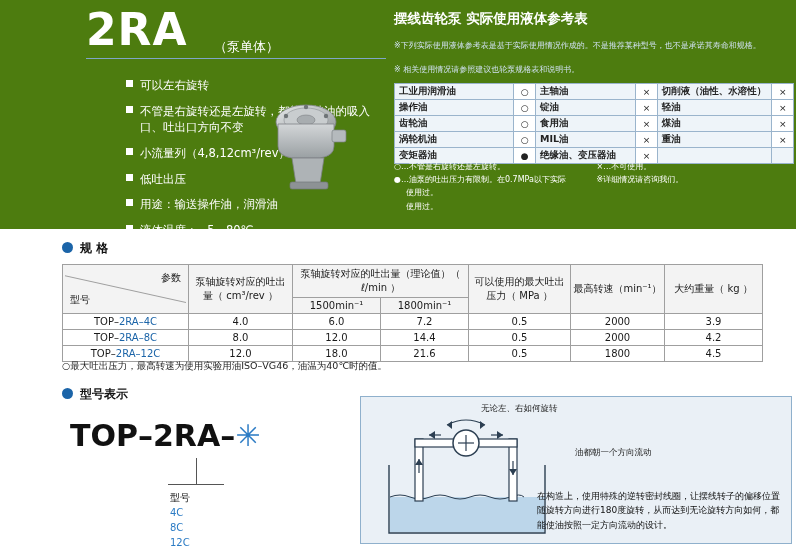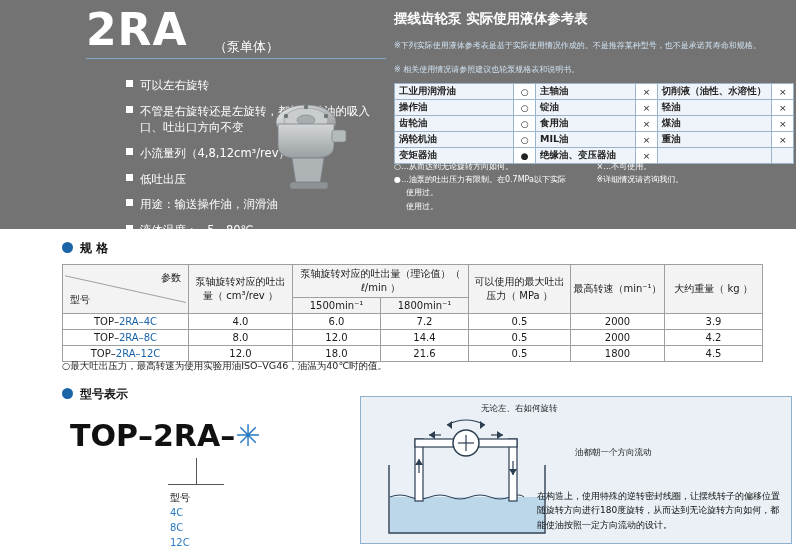--- a/index.html
+++ b/index.html
@@ -7,21 +7,21 @@
   body {
     width: 806px; height: 552px;
     font-family: "DejaVu Sans", "Liberation Sans", sans-serif;
     font-size: 11px; color: #222; background: #ffffff;
     position: relative; overflow: hidden;
   }
 
   
   .banner {
     position: absolute; left: 0; top: 0; width: 796px; height: 229px;
-    background: #737373;
+    background: #4d7c0f;
   }
   .banner-inner { position: relative; width: 100%; height: 100%; }
 
   .title-big {
     position: absolute; left: 86px; top: 8px;
     color: #ffffff; font-size: 44px; font-weight: bold; letter-spacing: 1px;
     line-height: 1;
   }
   .title-sub {
     position: absolute; left: 214px; top: 38px;
@@ -232,21 +232,21 @@
             <td class="mark">×</td>
             <td class="blank"></td>
             <td class="blank"></td>
           </tr>
         </tbody>
       </table>
     </div>
 
     <div class="legend">
       <div class="row">
-        <span class="col2" style="width:200px">○…从而达到无论旋转方向如何。</span>
+        <span class="col2" style="width:200px">○…不管是右旋转还是左旋转。</span>
         <span class="col2">×…不可使用。</span>
       </div>
       <div class="row">
         <span class="col2" style="width:200px">●…油泵的吐出压力有限制。在0.7MPa以下实际</span>
         <span class="col2">※详细情况请咨询我们。</span>
       </div>
       <div class="ind">使用过。</div>
       <div class="ind">使用过。</div>
     </div>
 

